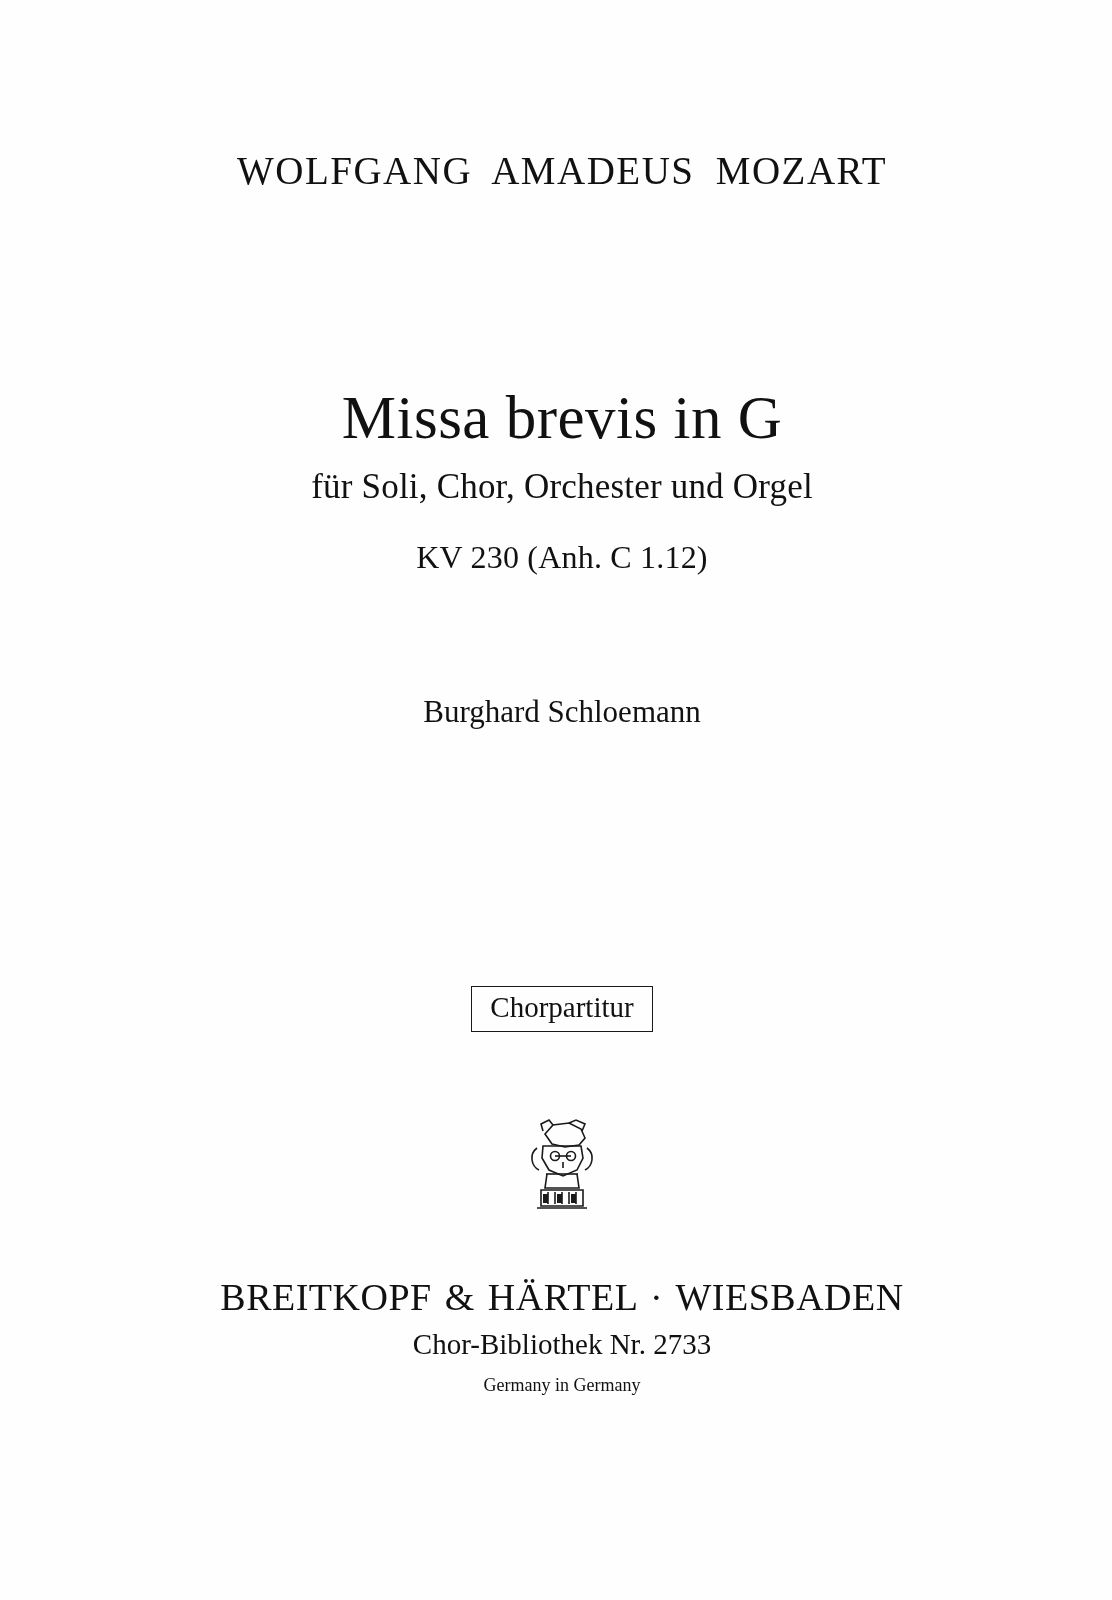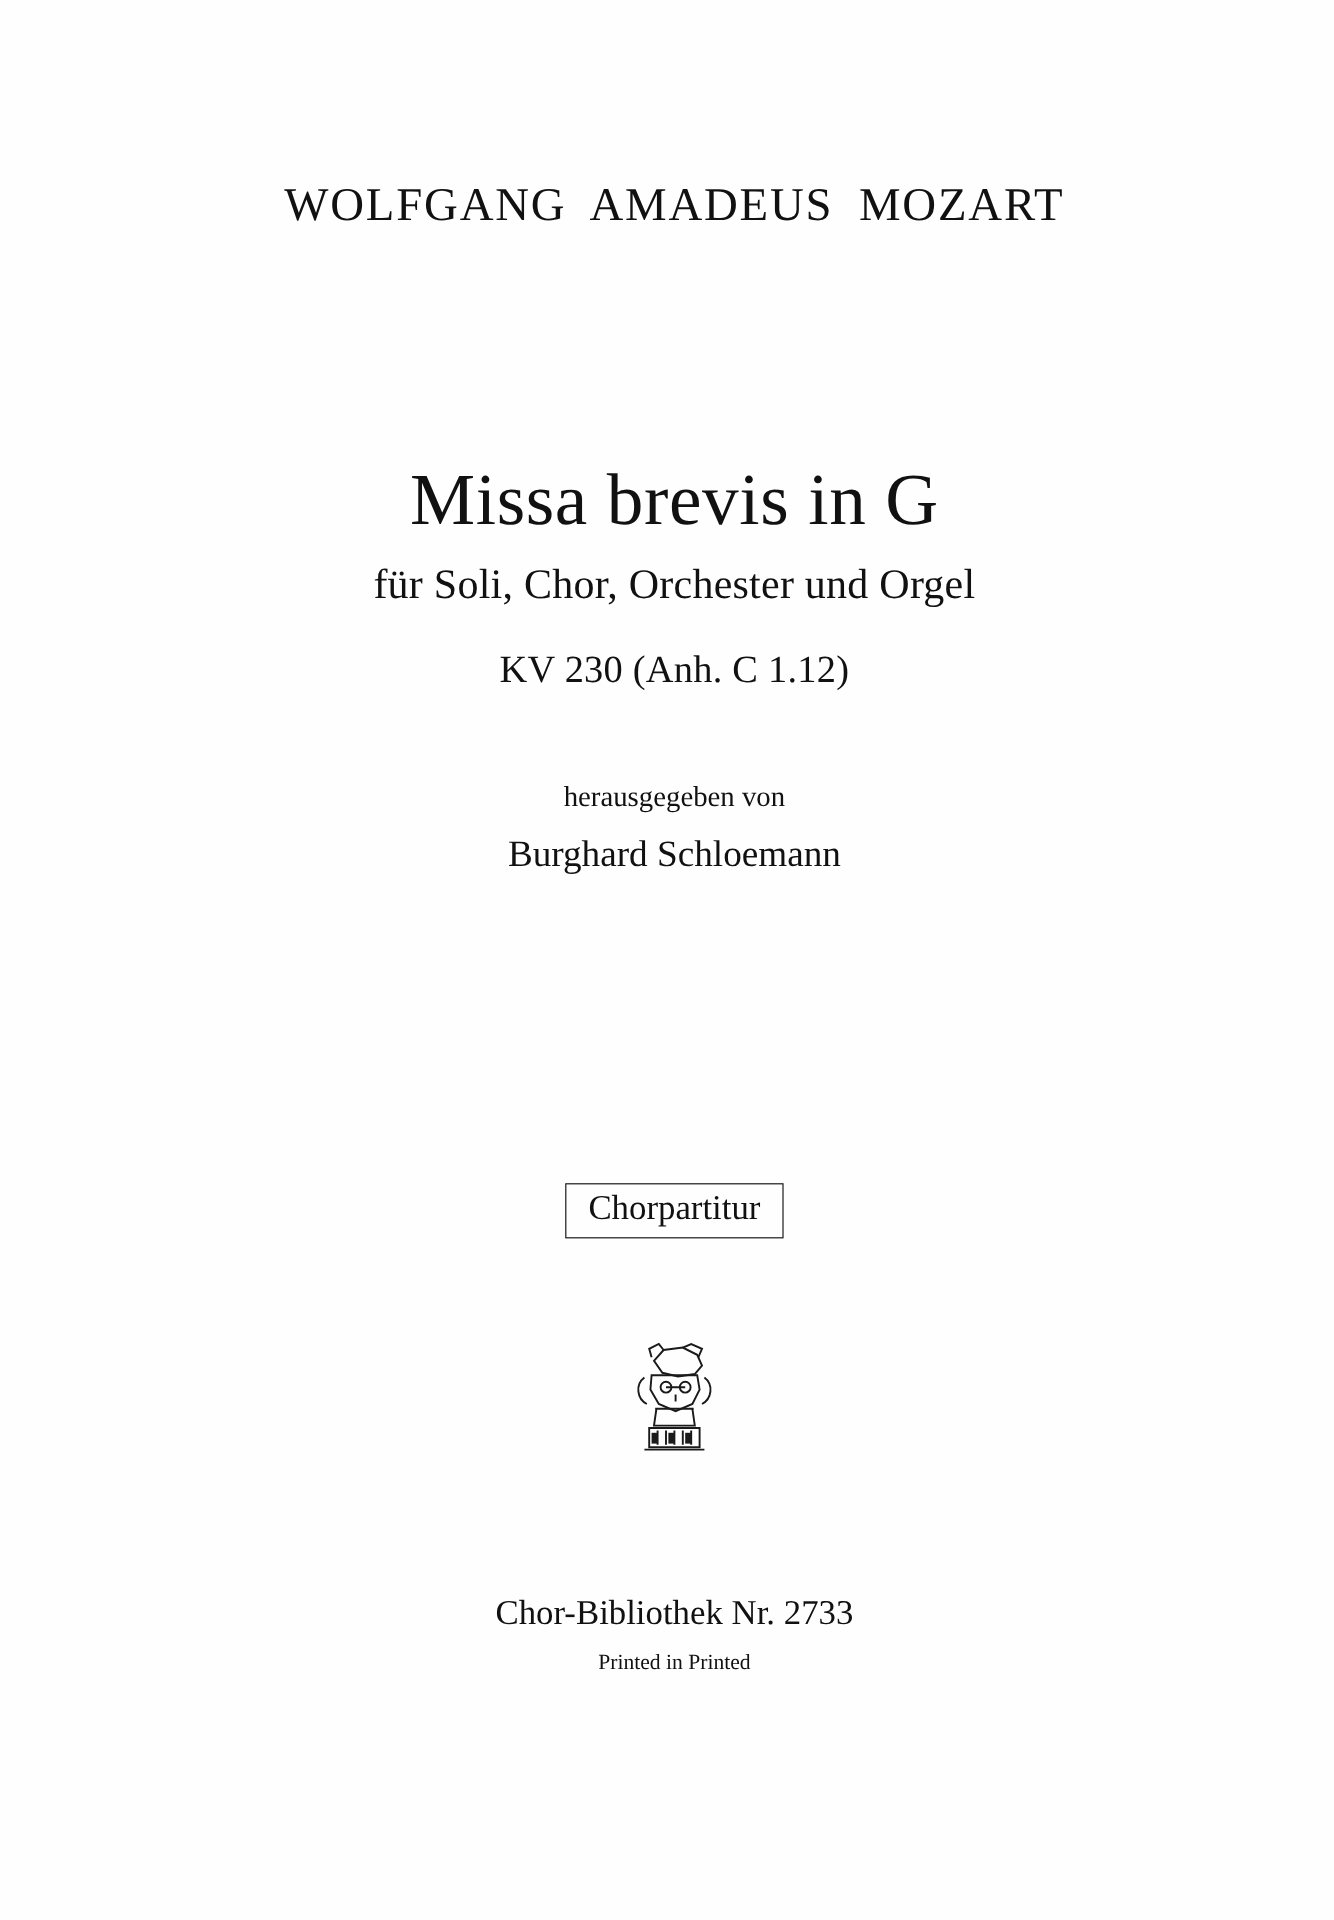--- a/index.html
+++ b/index.html
@@ -114,21 +114,20 @@
 <body>
 
 <div class="page">
 
   <div class="center-col composer">WOLFGANG  AMADEUS  MOZART</div>
 
   <div class="center-col work-title">Missa brevis in G</div>
   <div class="center-col subtitle">für Soli, Chor, Orchester und Orgel</div>
   <div class="center-col catalog">KV 230 (Anh. C 1.12)</div>
 
-  <div class="center-col edited-by">herausgegeben von</div>
   <div class="center-col editor-name">Burghard Schloemann</div>
 
   <div class="center-col part-box-wrap">
     <span class="part-box">Chorpartitur</span>
   </div>
 
   <div class="center-col logo-wrap">
     <span class="logo">
       <svg viewBox="0 0 86 122" width="86" height="122" aria-hidden="true">
         <g fill="none" stroke="#1a1a1a" stroke-width="1.6">
@@ -158,16 +157,17 @@
         </g>
         <g fill="#1a1a1a">
           <rect x="24" y="76" width="5" height="9"></rect>
           <rect x="38" y="76" width="5" height="9"></rect>
           <rect x="52" y="76" width="5" height="9"></rect>
         </g>
       </svg>
     </span>
   </div>
 
+  <div class="center-col publisher">BREITKOPF &amp; HÄRTEL · WIESBADEN</div>
   <div class="center-col series">Chor-Bibliothek Nr. 2733</div>
-  <div class="center-col printed">Printed in Printed</div>
+  <div class="center-col printed">Germany in Germany</div>
 
 </div>
 
 </body></html>

